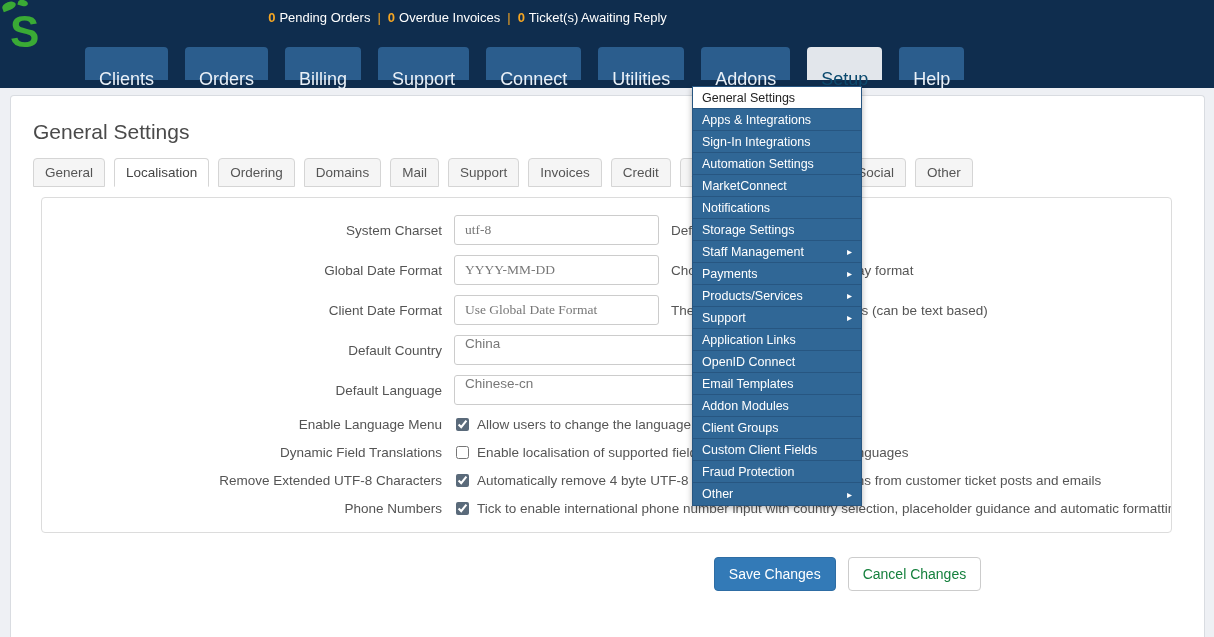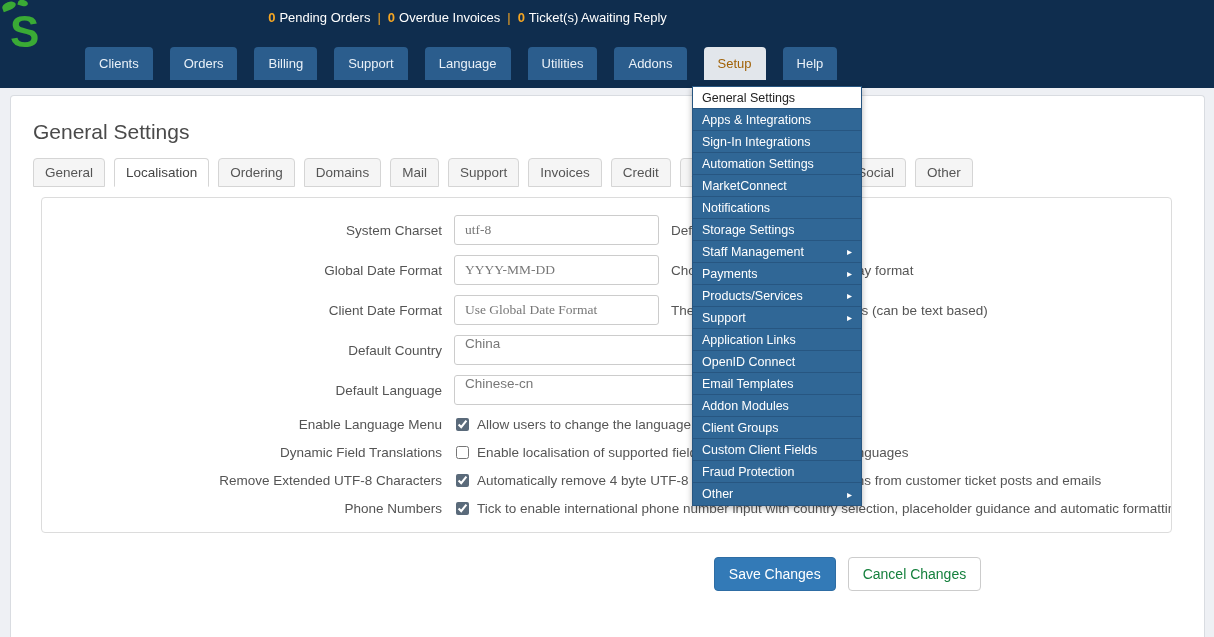--- a/index.html
+++ b/index.html
@@ -10,22 +10,22 @@
   .header{position:absolute;top:0;left:0;width:1214px;height:88px;background:#0f2d4e}
   .logo{position:absolute;left:10px;top:10px;color:#3aaa35;font-size:44px;font-weight:700;line-height:1}
   .leaf{position:absolute;background:#3aaa35;border-radius:60% 60% 60% 0}
   .leaf1{left:2px;top:2px;width:14px;height:8px;transform:rotate(-20deg)}
   .leaf2{left:18px;top:0;width:10px;height:6px;transform:rotate(15deg)}
   .status-bar{position:absolute;top:10px;left:0;width:935px;text-align:center;font-size:13px;color:#fff;white-space:nowrap}
   .status-item{cursor:pointer}
   .status-count{color:#f5a623;font-weight:bold;margin-right:4px}
   .status-sep{color:#f5a623;margin:0 7px}
   .main-nav{position:absolute;left:85px;bottom:8px;display:flex;gap:17px}
-  .nav-tab{height:33px;line-height:33px;padding:0 14px;background:#2b5d8d;color:#eaf1f8;font-size:13px;border-radius:4px 4px 0 0;cursor:pointer;white-space:nowrap}
-  .nav-tab.active{background:#e2e6eb;color:#a16207}
+  .nav-tab{height:33px;line-height:33px;padding:16px 14px;background:#2b5d8d;color:#eaf1f8;font-size:18px;border-radius:4px 4px 0 0;cursor:pointer;white-space:nowrap}
+  .nav-tab.active{background:#e2e6eb;color:#0c4a6e}
 
   
   .card{position:absolute;left:10px;right:9px;top:95px;bottom:0;background:#fff;border:1px solid #d9dce1;border-bottom:none;border-radius:4px 4px 0 0}
   .page-title{margin:24px 0 0 22px;font-size:21px;font-weight:400;color:#4a4a4a}
   .settings-tabs{display:flex;align-items:flex-end;margin:14px 0 0 22px;white-space:nowrap}
   .settings-tab{padding:6px 11px;font-size:13.5px;color:#555;background:#f5f5f5;border:1px solid #d5d5d5;border-radius:4px 4px 0 0;margin-right:9px;cursor:pointer}
   .settings-tab.active{background:#fff;color:#444;border-bottom-color:#fff}
 
   .form-box{margin:10px 32px 0 30px;border:1px solid #dcdcdc;border-radius:4px;padding:12px 0 10px 0;overflow:hidden}
   .form-row{display:flex;align-items:center}
@@ -58,21 +58,21 @@
 <div class="header">
   <span class="leaf leaf1"></span>
   <span class="leaf leaf2"></span>
   <div class="logo">S</div>
   <div class="status-bar"><span class="status-item"><span class="status-count">0</span><span class="status-label">Pending Orders</span></span><span class="status-sep">|</span><span class="status-item"><span class="status-count">0</span><span class="status-label">Overdue Invoices</span></span><span class="status-sep">|</span><span class="status-item"><span class="status-count">0</span><span class="status-label">Ticket(s) Awaiting Reply</span></span></div>
   <div class="main-nav">
       <div class="nav-tab">Clients</div>
       <div class="nav-tab">Orders</div>
       <div class="nav-tab">Billing</div>
       <div class="nav-tab">Support</div>
-      <div class="nav-tab">Language</div>
+      <div class="nav-tab">Connect</div>
       <div class="nav-tab">Utilities</div>
       <div class="nav-tab">Addons</div>
       <div class="nav-tab active">Setup</div>
       <div class="nav-tab">Help</div>
     </div>
 </div>
 
 <div class="card">
   <h1 class="page-title">General Settings</h1>
   <div class="settings-tabs">

